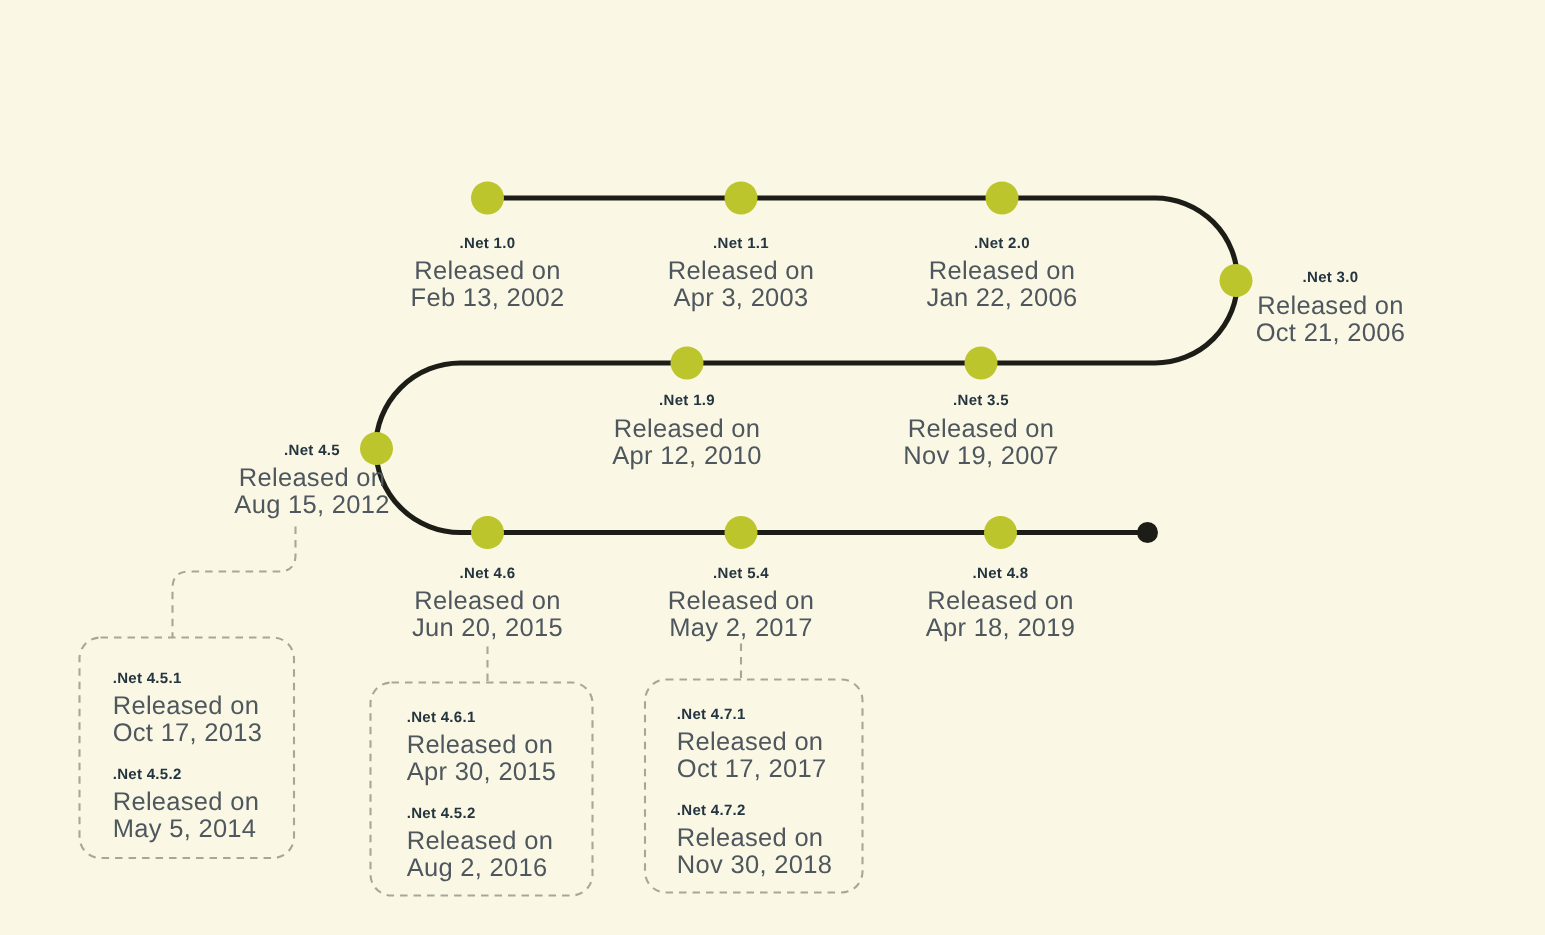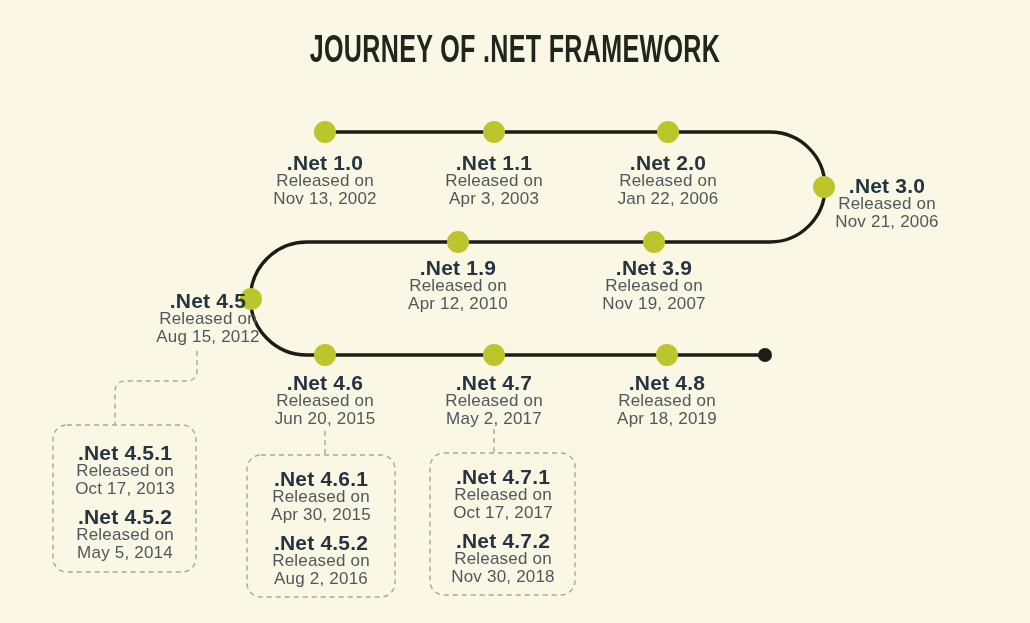--- a/index.html
+++ b/index.html
@@ -20,38 +20,35 @@
     display:inline-block;
     font-size:38px;font-weight:800;color:#20251D;
     letter-spacing:0.5px;white-space:nowrap;
     transform:scaleX(0.66);transform-origin:center;
   }
 
   .label{
     position:absolute;transform:translateX(-50%);
     text-align:center;white-space:nowrap;
   }
-  .ver{font-size:21px;font-weight:700;color:#243540;line-height:18px;letter-spacing:0.2px;}
+  .ver{font-size:10px;font-weight:700;color:#243540;line-height:18px;letter-spacing:0.2px;}
   .txt{font-size:17px;font-weight:400;color:#4F575E;line-height:18px;letter-spacing:0.2px;}
 
   .box-text{
     position:absolute;transform:translateX(-50%);
-    text-align:center;white-space:nowrap;
+    white-space:nowrap;
   }
   .entry{margin-bottom:10px;}
   .entry:last-child{margin-bottom:0;}
 </style>
 </head>
 <body>
 
 <div class="stage">
 
-  <div class="page-title">
-    <span>JOURNEY OF .NET FRAMEWORK</span>
-  </div>
 
   <svg class="svg-layer" width="1030" height="623" viewBox="0 0 1030 623">
 
     <path d="M 325 132 L 770 132 A 55 55 0 0 1 770 242 L 307 242 A 56.5 56.5 0 0 0 307 355 L 765 355" fill="none" stroke-width="3.4" stroke-linecap="round" stroke="#1D1D17"></path>
 
     <circle cx="765" cy="355" r="7" fill="#1D1D17"></circle>
 
     <circle cx="325" cy="132" r="11" fill="#BCC52B"></circle>
     <circle cx="494" cy="132" r="11" fill="#BCC52B"></circle>
     <circle cx="668" cy="132" r="11" fill="#BCC52B"></circle>
@@ -68,59 +65,59 @@
     <path d="M 494 429 L 494 453" fill="none" stroke-width="1.4" stroke-dasharray="5 4" stroke="#A8A695"></path>
 
     <rect x="53" y="425" width="143" height="147" rx="14" fill="none" stroke-width="1.4" stroke-dasharray="5 4" stroke="#A8A695"></rect>
     <rect x="247" y="455" width="148" height="142" rx="14" fill="none" stroke-width="1.4" stroke-dasharray="5 4" stroke="#A8A695"></rect>
     <rect x="430" y="453" width="145" height="142" rx="14" fill="none" stroke-width="1.4" stroke-dasharray="5 4" stroke="#A8A695"></rect>
   </svg>
 
   <div class="label" style="left:325px;top:154px">
     <div class="ver">.Net 1.0</div>
     <div class="txt">Released on</div>
-    <div class="txt">Nov 13, 2002</div>
+    <div class="txt">Feb 13, 2002</div>
   </div>
   <div class="label" style="left:494px;top:154px">
     <div class="ver">.Net 1.1</div>
     <div class="txt">Released on</div>
     <div class="txt">Apr 3, 2003</div>
   </div>
   <div class="label" style="left:668px;top:154px">
     <div class="ver">.Net 2.0</div>
     <div class="txt">Released on</div>
     <div class="txt">Jan 22, 2006</div>
   </div>
   <div class="label" style="left:887px;top:177px">
     <div class="ver">.Net 3.0</div>
     <div class="txt">Released on</div>
-    <div class="txt">Nov 21, 2006</div>
+    <div class="txt">Oct 21, 2006</div>
   </div>
   <div class="label" style="left:458px;top:259px">
     <div class="ver">.Net 1.9</div>
     <div class="txt">Released on</div>
     <div class="txt">Apr 12, 2010</div>
   </div>
   <div class="label" style="left:654px;top:259px">
-    <div class="ver">.Net 3.9</div>
+    <div class="ver">.Net 3.5</div>
     <div class="txt">Released on</div>
     <div class="txt">Nov 19, 2007</div>
   </div>
   <div class="label" style="left:208px;top:292px">
     <div class="ver">.Net 4.5</div>
     <div class="txt">Released on</div>
     <div class="txt">Aug 15, 2012</div>
   </div>
   <div class="label" style="left:325px;top:374px">
     <div class="ver">.Net 4.6</div>
     <div class="txt">Released on</div>
     <div class="txt">Jun 20, 2015</div>
   </div>
   <div class="label" style="left:494px;top:374px">
-    <div class="ver">.Net 4.7</div>
+    <div class="ver">.Net 5.4</div>
     <div class="txt">Released on</div>
     <div class="txt">May 2, 2017</div>
   </div>
   <div class="label" style="left:667px;top:374px">
     <div class="ver">.Net 4.8</div>
     <div class="txt">Released on</div>
     <div class="txt">Apr 18, 2019</div>
   </div>
 
   <div class="box-text" style="left:125px;top:444px">

